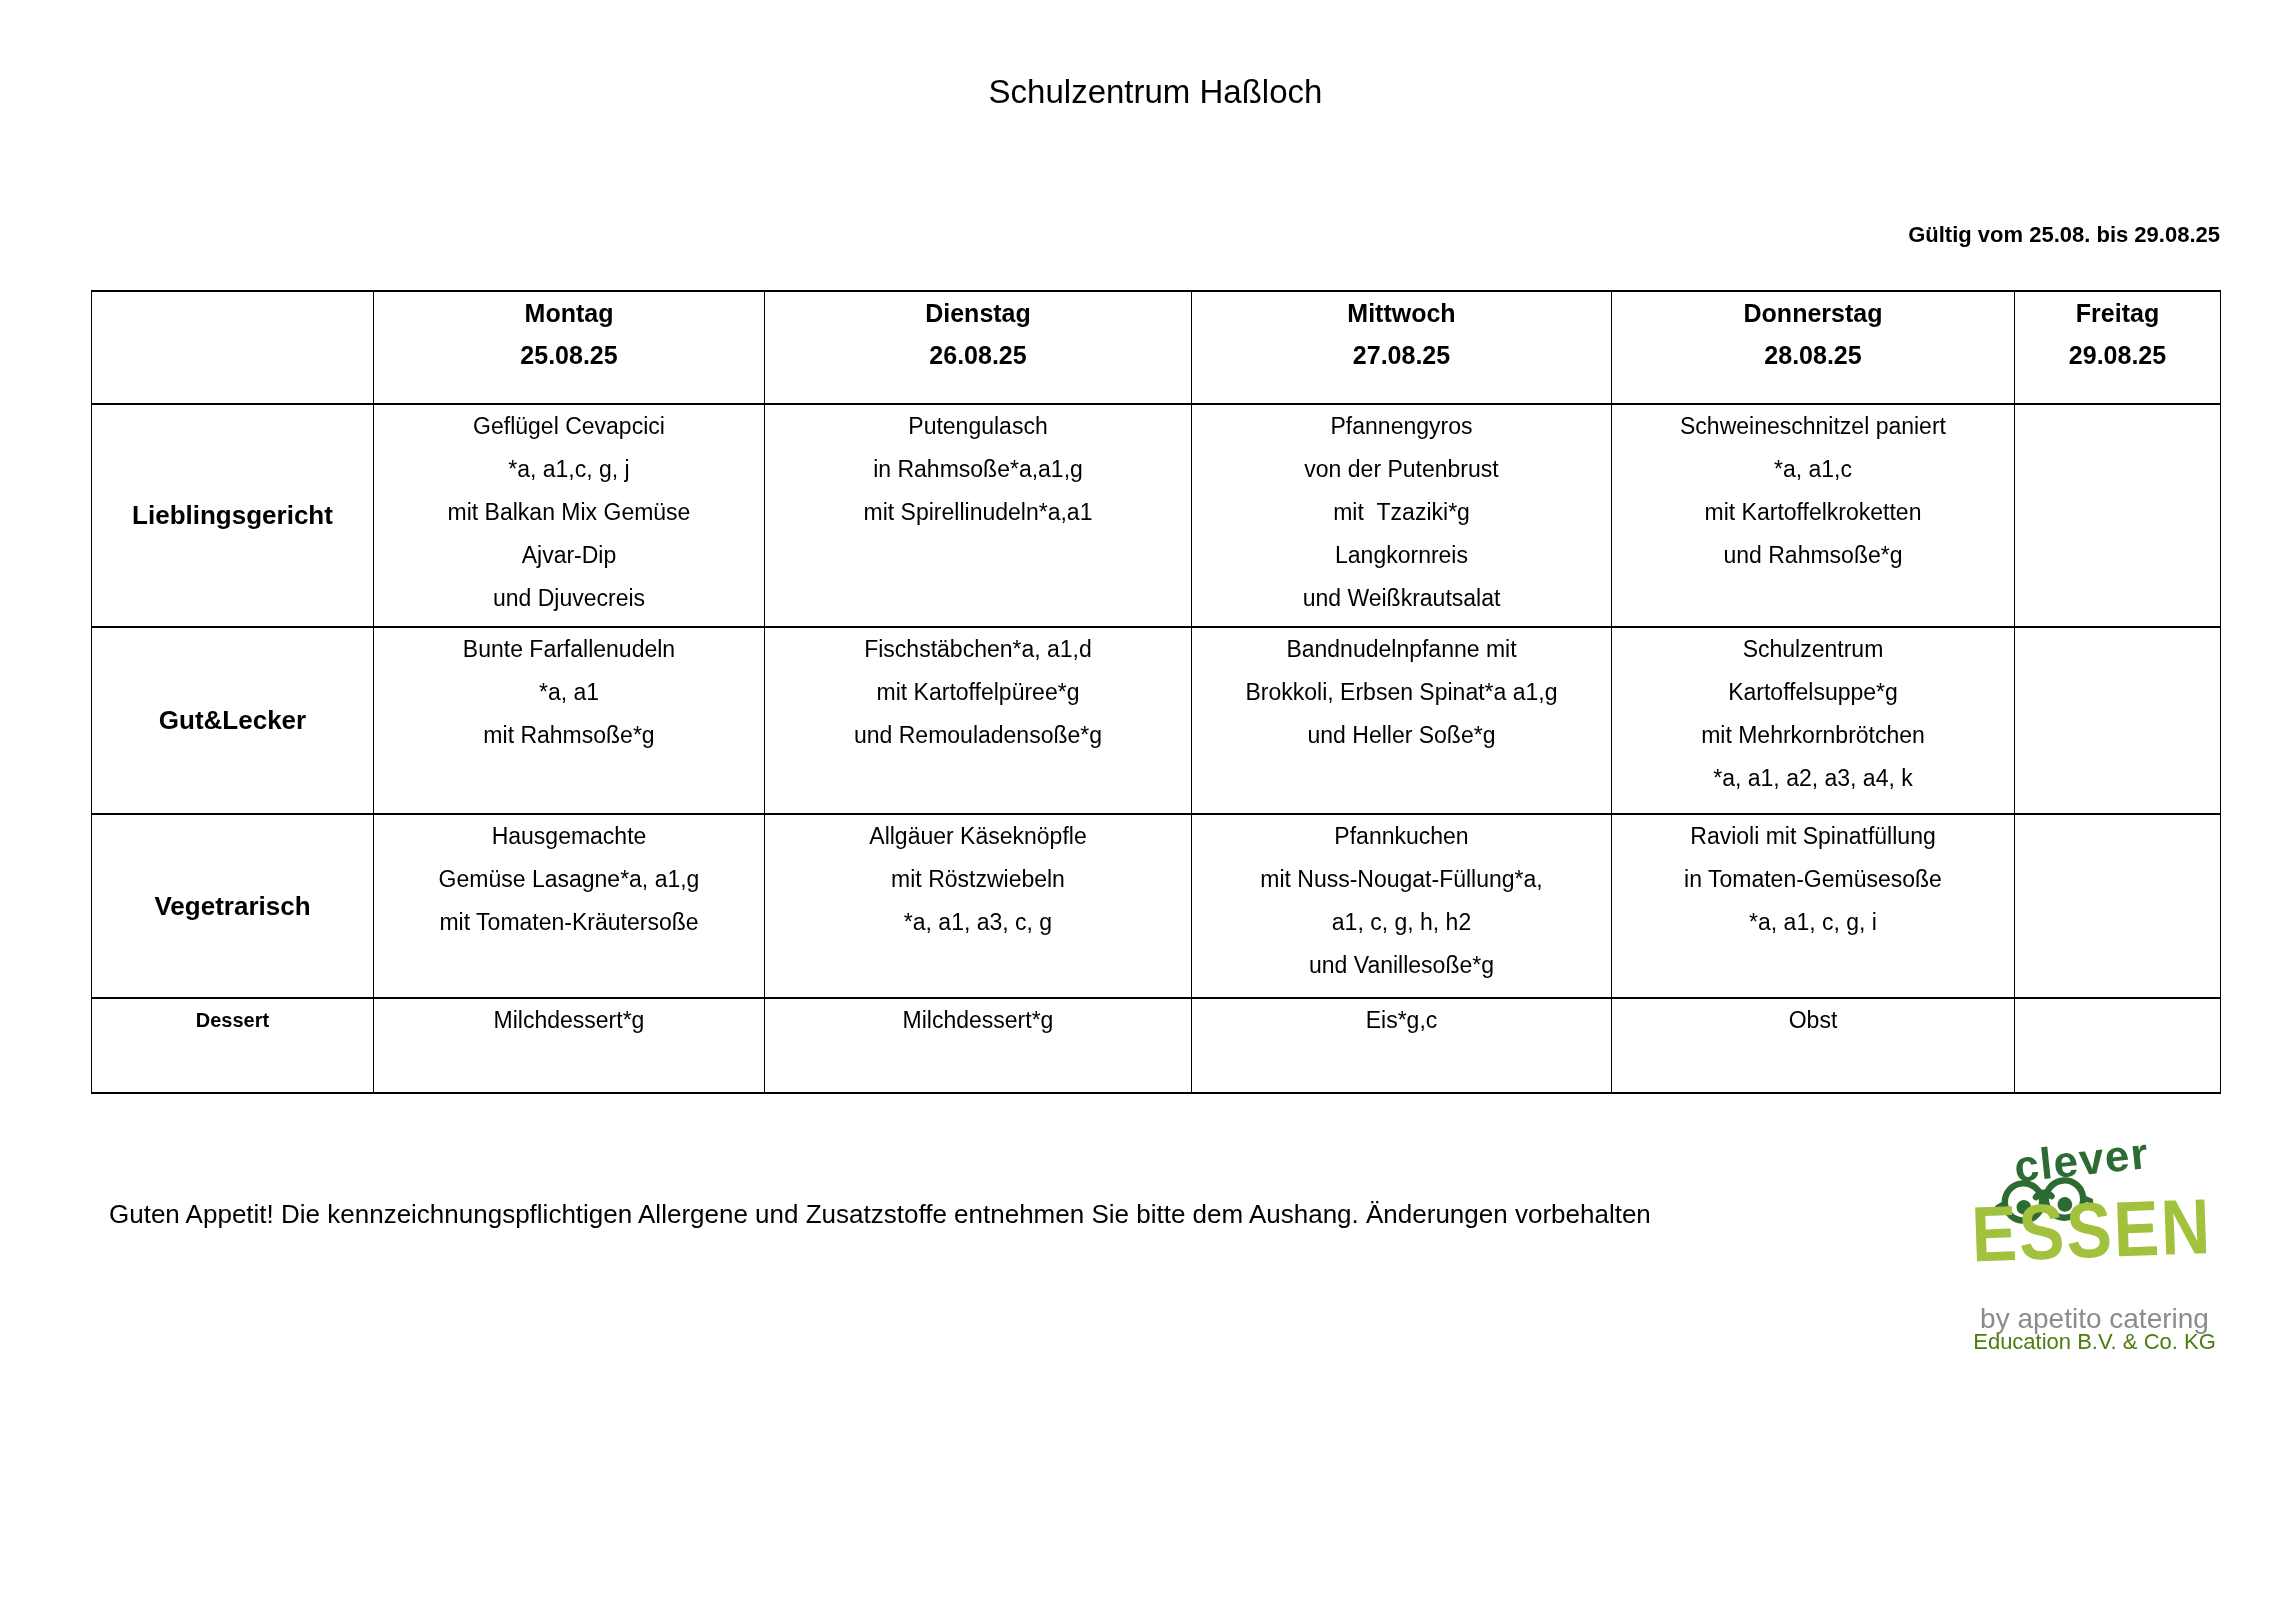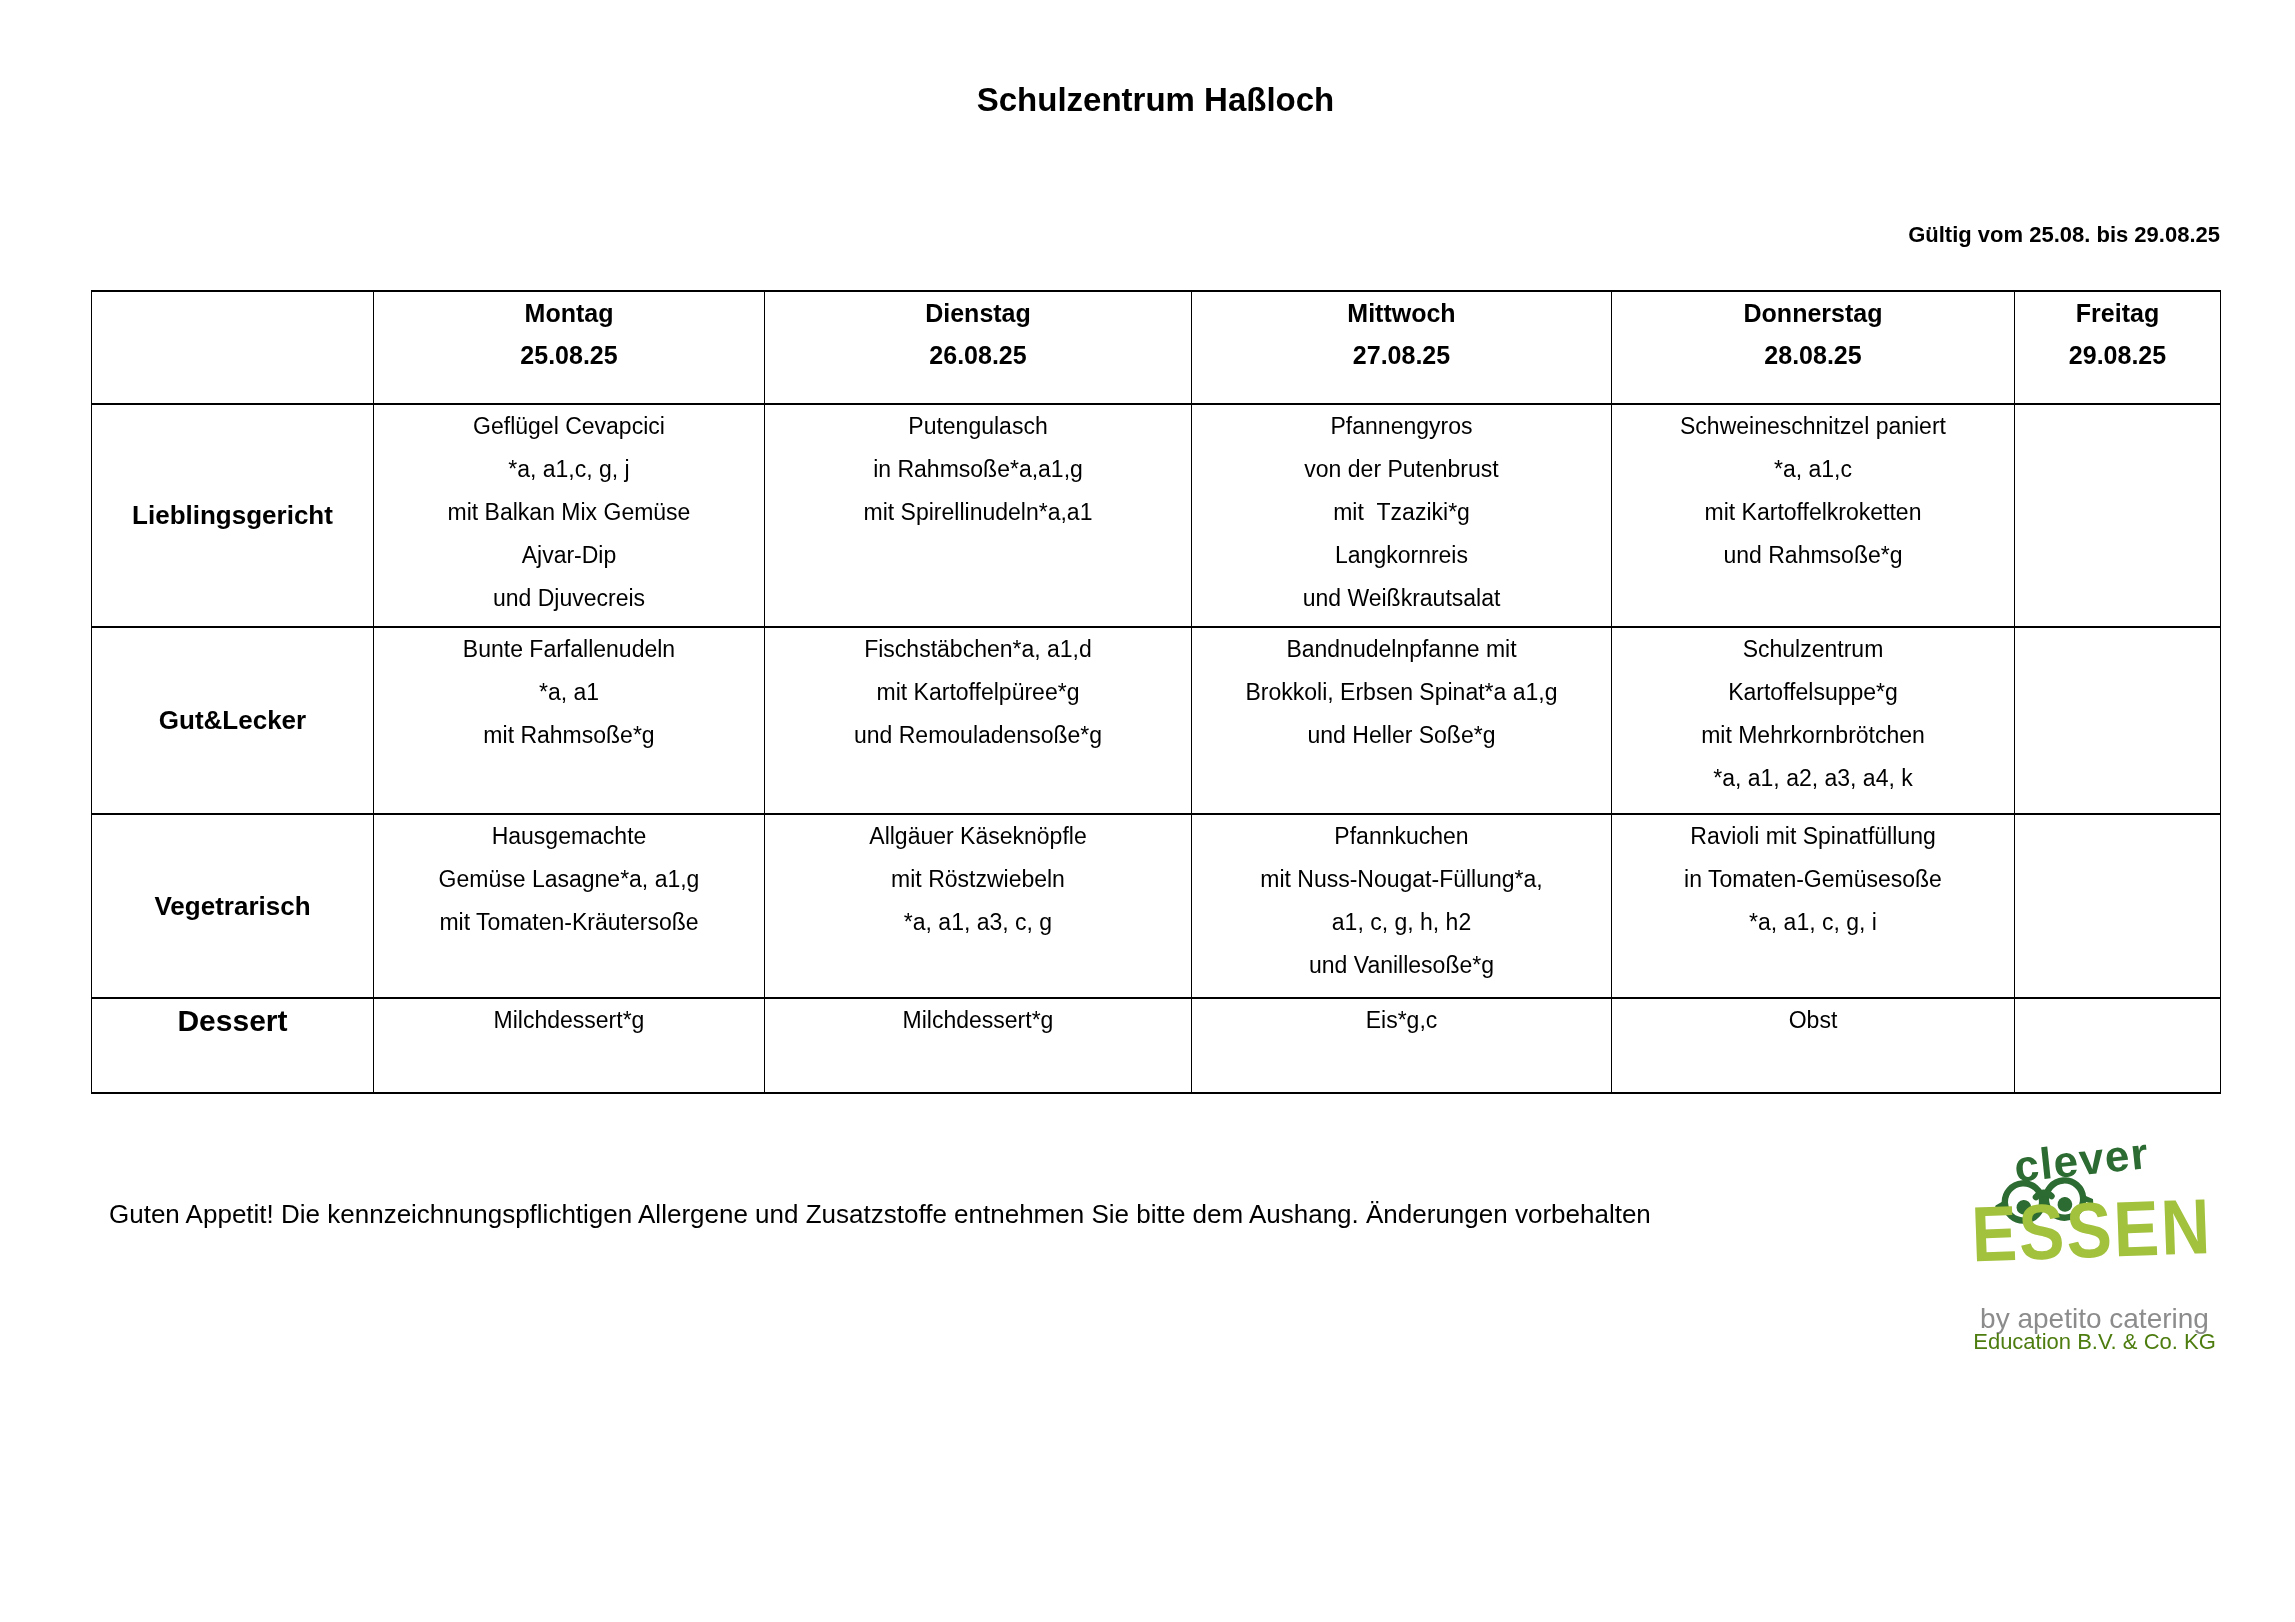--- a/index.html
+++ b/index.html
@@ -2,21 +2,21 @@
 <html style="font-size:10.5px"><head>
 <meta charset="utf-8">
 <style>
   html,body{margin:0;padding:0;}
   body{
     width:2295px;height:1623px;position:relative;background:#ffffff;
     font-family:"Liberation Sans",sans-serif;color:#000;overflow:hidden;
   }
   .page-title{
     position:absolute;left:91px;top:73px;width:2129px;
-    text-align:center;font-size:33px;font-weight:bold;margin-top:8px;
+    text-align:center;font-size:33px;font-weight:normal;
   }
   .validity{
     position:absolute;left:91px;top:222px;width:2129px;
     text-align:right;font-size:22px;font-weight:bold;
   }
   table.menu{
     position:absolute;left:91px;top:290px;width:2129px;
     border-collapse:collapse;table-layout:fixed;
   }
   table.menu td,table.menu th{
@@ -30,21 +30,21 @@
   td.dish{
     vertical-align:top;padding:5.2px 3.9px 0 3.9px;text-align:center;
     font-size:23px;font-weight:normal;line-height:43px;white-space:pre-line;
   }
   td.rowlabel{
     vertical-align:middle;text-align:center;
     font-size:26px;font-weight:bold;
   }
   td.rowlabel-small{
     vertical-align:top;padding-top:5.2px;text-align:center;
-    font-size:30px;font-weight:bold;line-height:43px;
+    font-size:20px;font-weight:bold;line-height:43px;
   }
   .footer-note{
     position:absolute;left:109px;top:1199px;width:1767px;
     font-size:26px;font-weight:normal;
   }
   .logo{
     position:absolute;left:1970px;top:1146px;width:249px;height:216px;
   }
   .logo-clever{
     position:absolute;left:47px;top:-3.9px;

